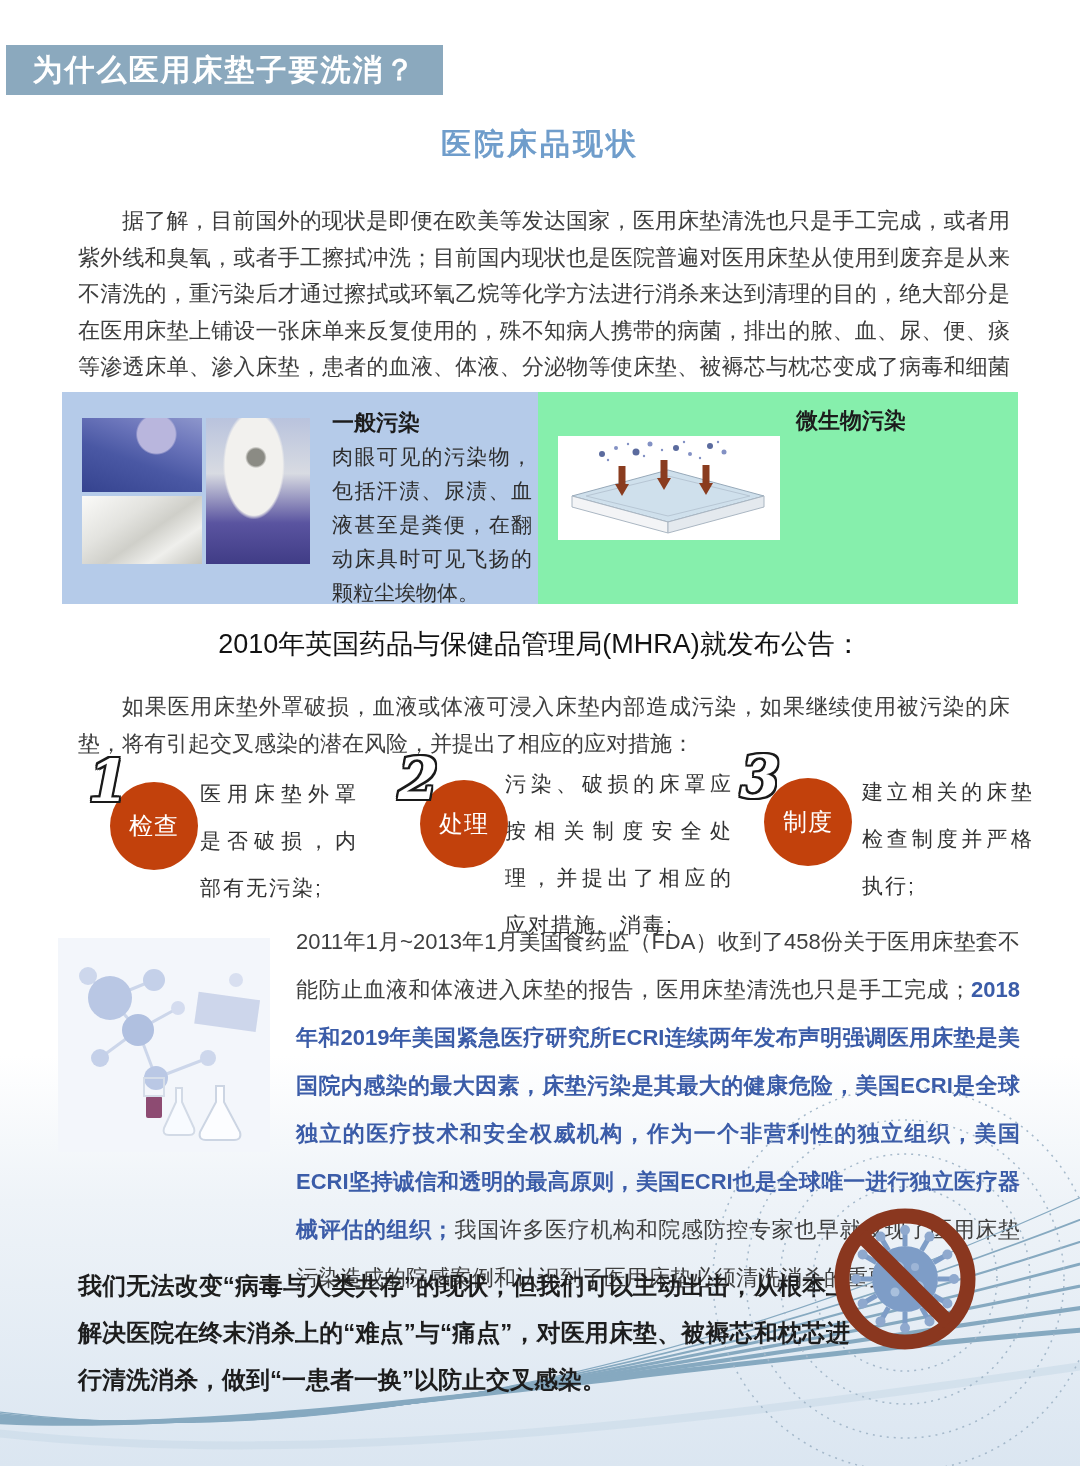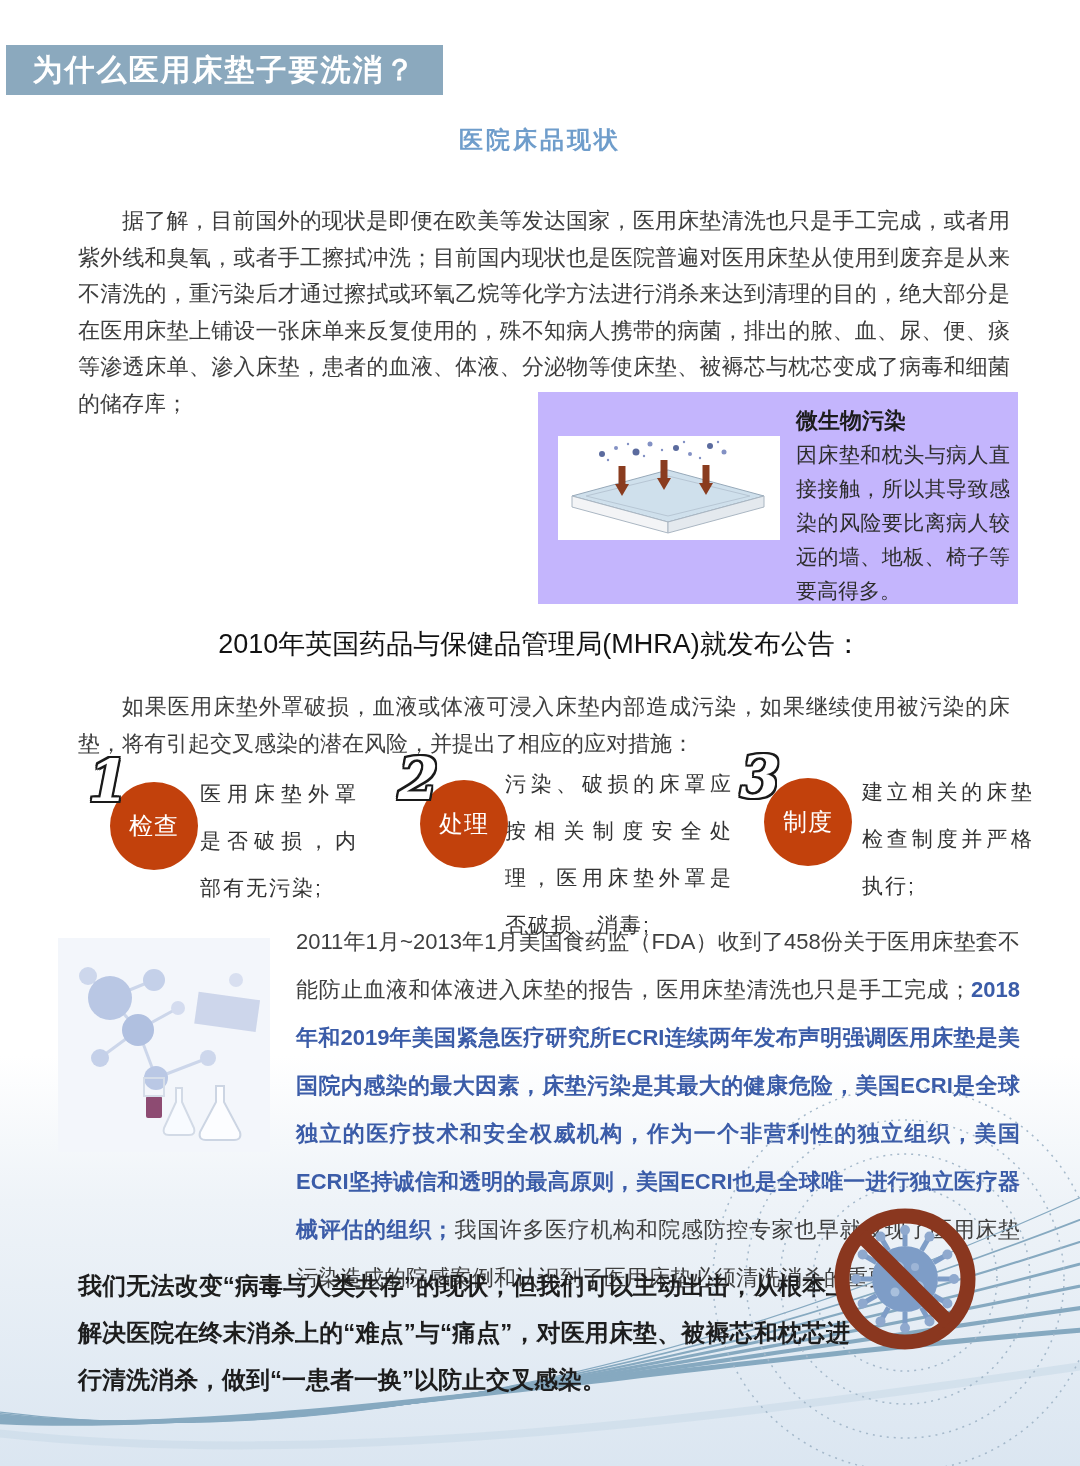--- a/index.html
+++ b/index.html
@@ -5,28 +5,28 @@
   html,body{margin:0;padding:0}
   body{
     width:1080px;height:1466px;position:relative;overflow:hidden;
     font-family:"Liberation Sans","DejaVu Sans",sans-serif;
     background:linear-gradient(180deg,#ffffff 0%,#ffffff 72%,#eef3f8 82%,#dbe6f1 100%);
   }
   .abs{position:absolute}
   
   #banner{left:6px;top:45px;width:437px;height:50px;background:#8ba9be;display:flex;align-items:center;justify-content:center}
   #banner .t{font-size:30px;font-weight:bold;color:#ffffff;letter-spacing:2px}
-  #sec-title{left:0;top:124px;width:1080px;text-align:center;font-size:24px;font-weight:bold;color:#6f9dcb;letter-spacing:3px}
+  #sec-title{left:0;top:124px;width:1080px;text-align:center;font-size:30px;font-weight:bold;color:#6f9dcb;letter-spacing:3px}
   
   #intro{left:78px;top:181px;width:932px;font-size:22px;line-height:36.5px;color:#3d3d3d;text-align:justify;text-indent:2em}
   
   #bluebox{left:62px;top:392px;width:956px;height:212px}
   .panel{position:absolute;top:0;height:212px}
   #panel-left{left:0;width:476px;background:#b5cbe9}
-  #panel-right{left:476px;width:480px;background:#c4b5fd}
+  #panel-right{left:476px;width:480px;background:#86efac}
   .ptitle{position:absolute;font-size:22px;font-weight:bold;color:#1c1c1c}
   .pbody{position:absolute;font-size:21px;line-height:34px;color:#2e2e2e;text-align:justify}
   #gp-title{left:270px;top:16px}
   #gp-body{left:270px;top:48px;width:200px}
   #mp-title{left:258px;top:14px}
   #mp-body{left:258px;top:46px;width:214px}
   #photo-grid{position:absolute;left:20px;top:26px;width:228px;height:146px}
   .ph{position:absolute}
   #ph-beds{left:0;top:0;width:120px;height:74px;
     background:radial-gradient(circle at 62% 22%,#b9b6dd 0 20%,transparent 22%),
@@ -63,20 +63,29 @@
 <body>
 
 <div class="abs" id="banner">
   <span class="t">为什么医用床垫子要洗消？</span>
 </div>
 <div class="abs" id="sec-title">医院床品现状</div>
 
 <p class="abs" id="intro">据了解，目前国外的现状是即便在欧美等发达国家，医用床垫清洗也只是手工完成，或者用紫外线和臭氧，或者手工擦拭冲洗；目前国内现状也是医院普遍对医用床垫从使用到废弃是从来不清洗的，重污染后才通过擦拭或环氧乙烷等化学方法进行消杀来达到清理的目的，绝大部分是在医用床垫上铺设一张床单来反复使用的，殊不知病人携带的病菌，排出的脓、血、尿、便、痰等渗透床单、渗入床垫，患者的血液、体液、分泌物等使床垫、被褥芯与枕芯变成了病毒和细菌的储存库；</p>
 
 <div class="abs" id="bluebox">
+  <div class="panel" id="panel-left">
+    <div id="photo-grid">
+      <div class="ph" id="ph-beds"></div>
+      <div class="ph" id="ph-linen"></div>
+      <div class="ph" id="ph-pillow"></div>
+    </div>
+    <div class="ptitle" id="gp-title">一般污染</div>
+    <div class="pbody" id="gp-body">肉眼可见的污染物，包括汗渍、尿渍、血液甚至是粪便，在翻动床具时可见飞扬的颗粒尘埃物体。</div>
+  </div>
   <div class="panel" id="panel-right">
     <svg id="mattress" class="abs" viewBox="0 0 222 104">
       <rect x="0" y="0" width="222" height="104" fill="#ffffff"></rect>
       <polygon points="14,60 110,34 206,60 110,86" fill="#cfe0ec" stroke="#97a9b9" stroke-width="1"></polygon>
       <polygon points="28,60 110,40 192,60 110,80" fill="none" stroke="#b7c6d4" stroke-width="1"></polygon>
       <polygon points="14,60 110,86 110,97 14,71" fill="#f3f4f6" stroke="#aab6c2" stroke-width="1"></polygon>
       <polygon points="110,86 206,60 206,71 110,97" fill="#e4e9ee" stroke="#aab6c2" stroke-width="1"></polygon>
       <g fill="#8a3c1f" stroke="#8a3c1f">
         <line x1="64" y1="30" x2="64" y2="50" stroke-width="7"></line>
           <polygon points="57,48 71,48 64,60" stroke="none"></polygon>
@@ -99,34 +108,33 @@
             <circle cx="70" cy="8" r="1.2"></circle>
             <circle cx="86" cy="20" r="1.2"></circle>
             <circle cx="104" cy="14" r="1.2"></circle>
           <circle cx="126" cy="6" r="1.2"></circle>
             <circle cx="142" cy="22" r="1.2"></circle>
             <circle cx="160" cy="6" r="1.2"></circle>
         </g>
       </g>
     </svg>
     <div class="ptitle" id="mp-title">微生物污染</div>
-    <div class="pbody" id="mp-body">因床垫和枕头与病人直接接触，所以其导致感染的风险要比离病人较远的墙、地板、椅子等要高得多。</div>
   </div>
 </div>
 
 <div class="abs" id="mhra-head">2010年英国药品与保健品管理局(MHRA)就发布公告：</div>
 <p class="abs" id="mhra-para">如果医用床垫外罩破损，血液或体液可浸入床垫内部造成污染，如果继续使用被污染的床垫，将有引起交叉感染的潜在风险，并提出了相应的应对措施：</p>
 
 <div class="abs num" id="num1">1</div>
 <div class="abs mcircle" id="circ1">检查</div>
 <div class="abs mtext" id="txt1">医用床垫外罩是否破损，内部有无污染;</div>
 
 <div class="abs num" id="num2">2</div>
 <div class="abs mcircle" id="circ2">处理</div>
-<div class="abs mtext" id="txt2">污染、破损的床罩应按相关制度安全处理，医用床垫外罩是否破损、消毒;</div>
+<div class="abs mtext" id="txt2">污染、破损的床罩应按相关制度安全处理，并提出了相应的应对措施、消毒;</div>
 
 <div class="abs num" id="num3">3</div>
 <div class="abs mcircle" id="circ3">制度</div>
 <div class="abs mtext" id="txt3">建立相关的床垫检查制度并严格执行;</div>
 
 <svg class="abs" id="science-img" viewBox="0 0 212 214">
   <rect x="0" y="0" width="212" height="214" fill="#f3f6fb"></rect>
   <rect x="138" y="58" width="62" height="32" fill="#9fb0d6" opacity="0.45" transform="rotate(8 170 75)"></rect>
   <g stroke="#ccd6ea" stroke-width="3">
     <line x1="52" y1="60" x2="96" y2="42"></line>

